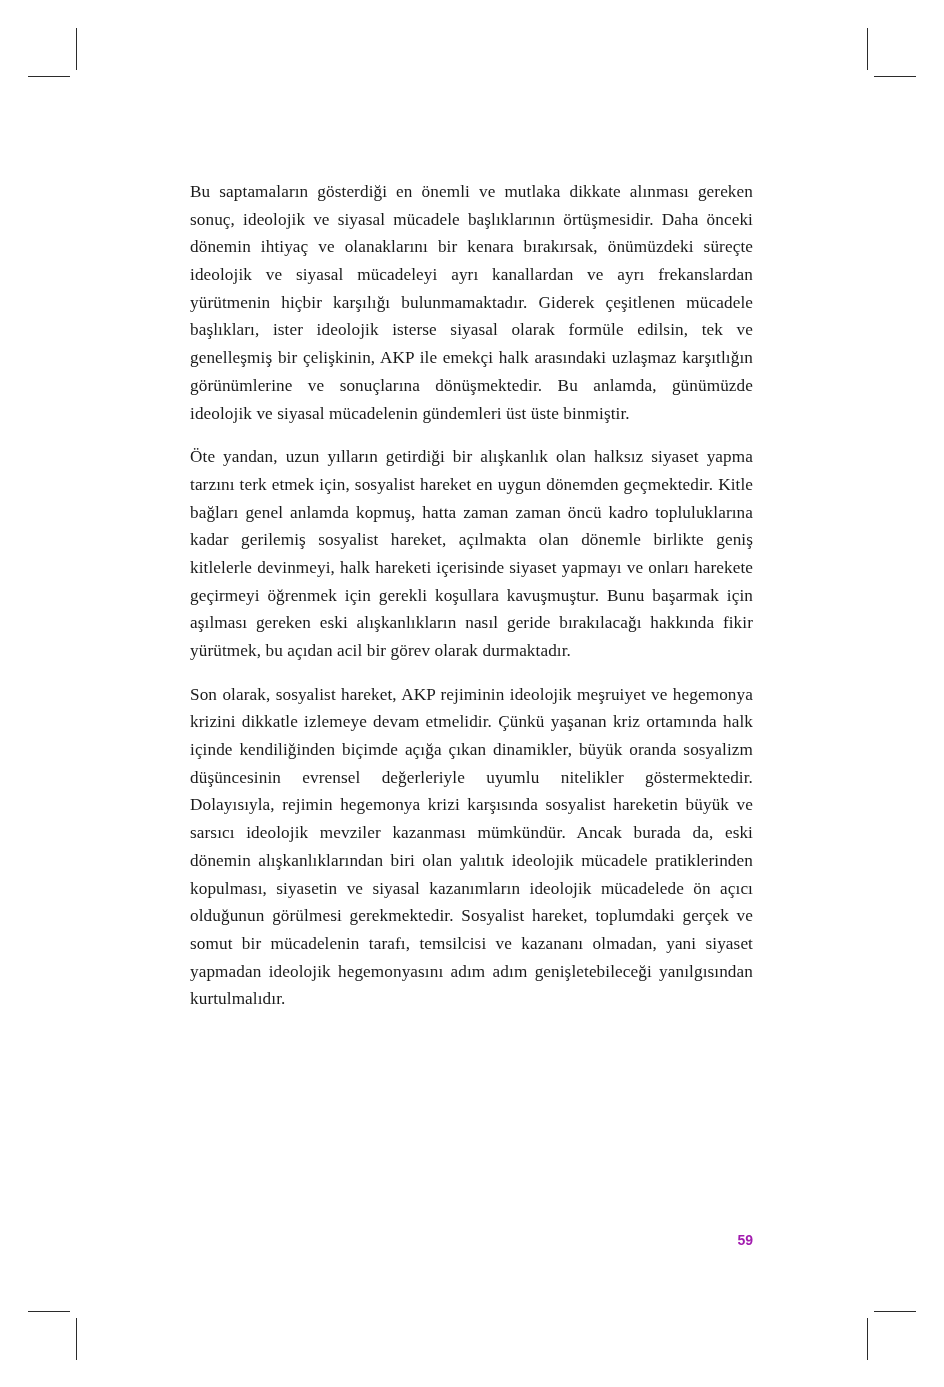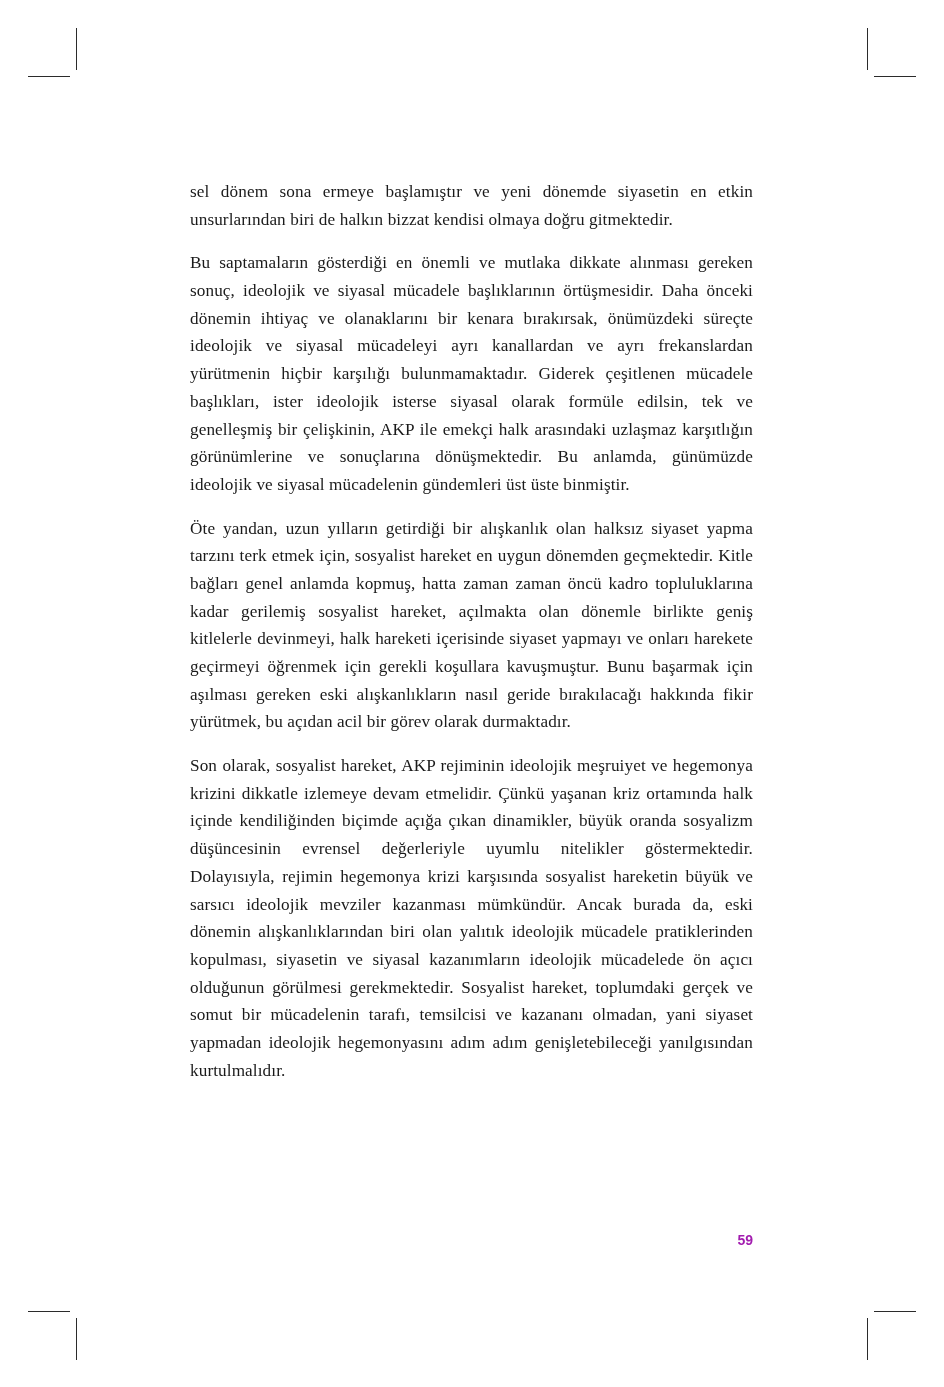--- a/index.html
+++ b/index.html
@@ -76,21 +76,20 @@
   <span class="crop v crop-tl-v"></span>
   <span class="crop h crop-tl-h"></span>
   <span class="crop v crop-tr-v"></span>
   <span class="crop h crop-tr-h"></span>
   <span class="crop v crop-bl-v"></span>
   <span class="crop h crop-bl-h"></span>
   <span class="crop v crop-br-v"></span>
   <span class="crop h crop-br-h"></span>
 
   <div class="text-block">
-    <p class="para">sel dönem sona ermeye başlamıştır ve yeni dönemde siyasetin en etkin unsurlarından biri de halkın bizzat kendisi olmaya doğru gitmektedir.</p>
     <p class="para">Bu saptamaların gösterdiği en önemli ve mutlaka dikkate alınması gereken sonuç, ideolojik ve siyasal mücadele başlıklarının örtüşmesidir. Daha önceki dönemin ihtiyaç ve olanaklarını bir kenara bırakırsak, önümüzdeki süreçte ideolojik ve siyasal mücadeleyi ayrı kanallardan ve ayrı frekanslardan yürütmenin hiçbir karşılığı bulunmamaktadır. Giderek çeşitlenen mücadele başlıkları, ister ideolojik isterse siyasal olarak formüle edilsin, tek ve genelleşmiş bir çelişkinin, AKP ile emekçi halk arasındaki uzlaşmaz karşıtlığın görünümlerine ve sonuçlarına dönüşmektedir. Bu anlamda, günümüzde ideolojik ve siyasal mücadelenin gündemleri üst üste binmiştir.</p>
     <p class="para">Öte yandan, uzun yılların getirdiği bir alışkanlık olan halksız siyaset yapma tarzını terk etmek için, sosyalist hareket en uygun dönemden geçmektedir. Kitle bağları genel anlamda kopmuş, hatta zaman zaman öncü kadro topluluklarına kadar gerilemiş sosyalist hareket, açılmakta olan dönemle birlikte geniş kitlelerle devinmeyi, halk hareketi içerisinde siyaset yapmayı ve onları harekete geçirmeyi öğrenmek için gerekli koşullara kavuşmuştur. Bunu başarmak için aşılması gereken eski alışkanlıkların nasıl geride bırakılacağı hakkında fikir yürütmek, bu açıdan acil bir görev olarak durmaktadır.</p>
     <p class="para">Son olarak, sosyalist hareket, AKP rejiminin ideolojik meşruiyet ve hegemonya krizini dikkatle izlemeye devam etmelidir. Çünkü yaşanan kriz ortamında halk içinde kendiliğinden biçimde açığa çıkan dinamikler, büyük oranda sosyalizm düşüncesinin evrensel değerleriyle uyumlu nitelikler göstermektedir. Dolayısıyla, rejimin hegemonya krizi karşısında sosyalist hareketin büyük ve sarsıcı ideolojik mevziler kazanması mümkündür. Ancak burada da, eski dönemin alışkanlıklarından biri olan yalıtık ideolojik mücadele pratiklerinden kopulması, siyasetin ve siyasal kazanımların ideolojik mücadelede ön açıcı olduğunun görülmesi gerekmektedir. Sosyalist hareket, toplumdaki gerçek ve somut bir mücadelenin tarafı, temsilcisi ve kazananı olmadan, yani siyaset yapmadan ideolojik hegemonyasını adım adım genişletebileceği yanılgısından kurtulmalıdır.</p>
   </div>
 
   <div class="folio">59</div>
 
 </div>
 
 </body></html>

